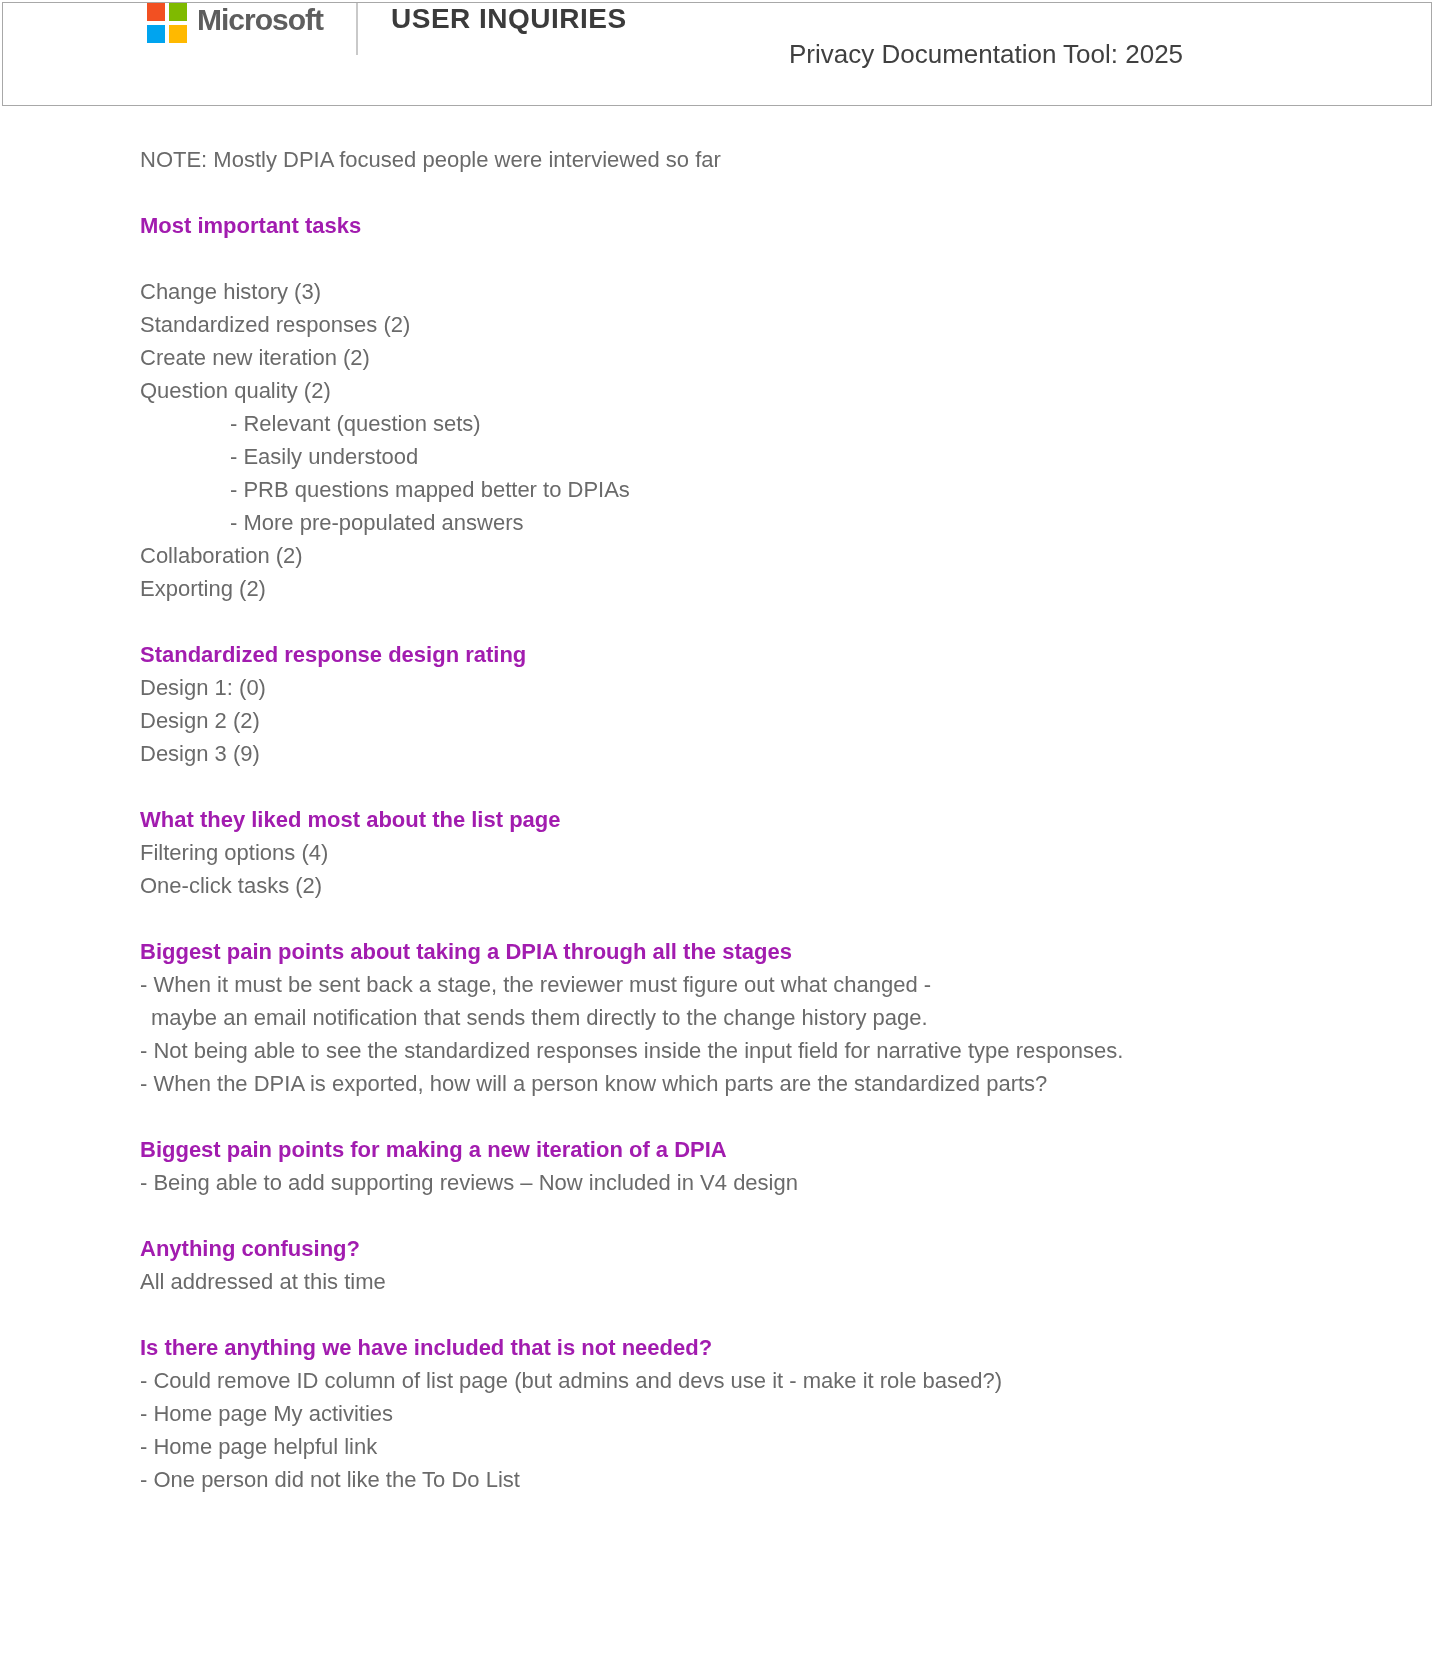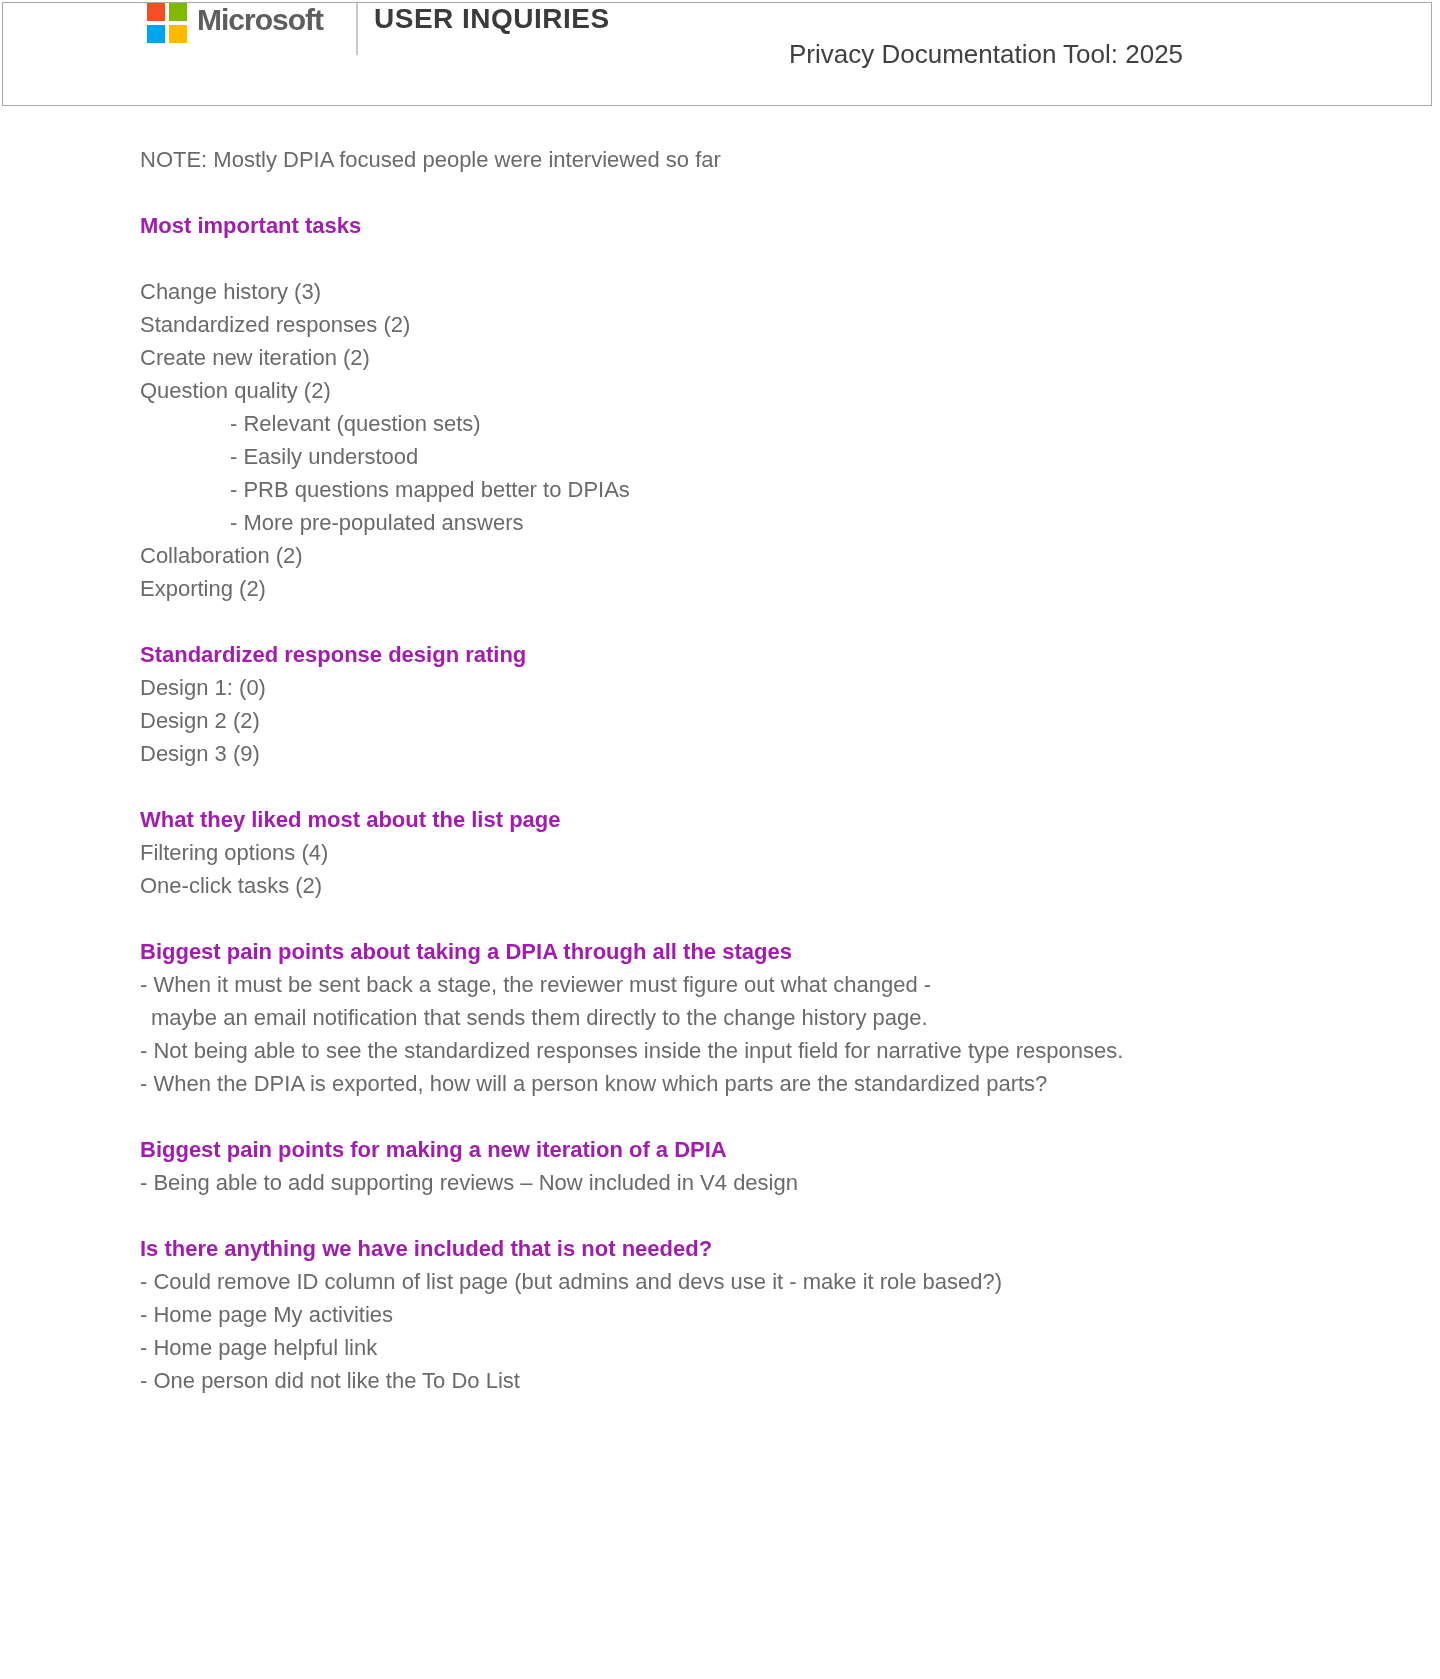--- a/index.html
+++ b/index.html
@@ -10,21 +10,21 @@
   }
   .header-box {
     position:absolute; left:2px; top:2px; width:1430px; height:104px;
     border:1px solid #a8a8a8; background:#ffffff;
   }
   .header-inner { position:relative; display:flex; align-items:flex-start; height:100%; padding-left:144px; }
   .ms-logo { display:grid; grid-template-columns:18px 18px; grid-template-rows:18px 18px; gap:4px; }
   .ms-logo .sq { width:18px; height:18px; }
   .brand { margin-left:10px; font-size:30px; font-weight:600; color:#5e5e5e; letter-spacing:-1px; }
   .v-divider { width:2px; height:52px; background:#c9c9c9; margin-left:33px; }
-  .header-title { margin-left:16px; font-size:28px; font-weight:700; color:#3b3b3b; letter-spacing:0.5px; }
+  .header-title { margin-left:33px; font-size:28px; font-weight:700; color:#3b3b3b; letter-spacing:0.5px; }
   .header-subtitle { position:absolute; left:786px; top:50%; transform:translateY(-50%); font-size:26px; font-weight:400; color:#404040; }
   .content { position:absolute; left:140px; top:143px; width:1270px; }
   .line {
     font-size:22px; line-height:33px; color:#6a6a6a; white-space:pre;
   }
   .blank { height:33px; }
   .section { margin-top:33px; }
   .section-heading { font-size:22px; line-height:33px; font-weight:700; color:#a21caf; }
   .indent-none { padding-left:0; }
   .indent-sub { padding-left:90px; }
@@ -97,20 +97,26 @@
           </div>
   </section>
 
   <section class="section">
     <div class="section-heading">Biggest pain points for making a new iteration of a DPIA</div>
     <div>
             <div class="line indent-none">- Being able to add supporting reviews – Now included in V4 design</div>
           </div>
   </section>
 
+  <section class="section">
+    <div class="section-heading">Anything confusing?</div>
+    <div>
+            <div class="line indent-none">All addressed at this time</div>
+          </div>
+  </section>
 
   <section class="section">
     <div class="section-heading">Is there anything we have included that is not needed?</div>
     <div>
             <div class="line indent-none">- Could remove ID column of list page (but admins and devs use it - make it role based?)</div>
             <div class="line indent-none">- Home page My activities</div>
             <div class="line indent-none">- Home page helpful link</div>
             <div class="line indent-none">- One person did not like the To Do List</div>
           </div>
   </section>

